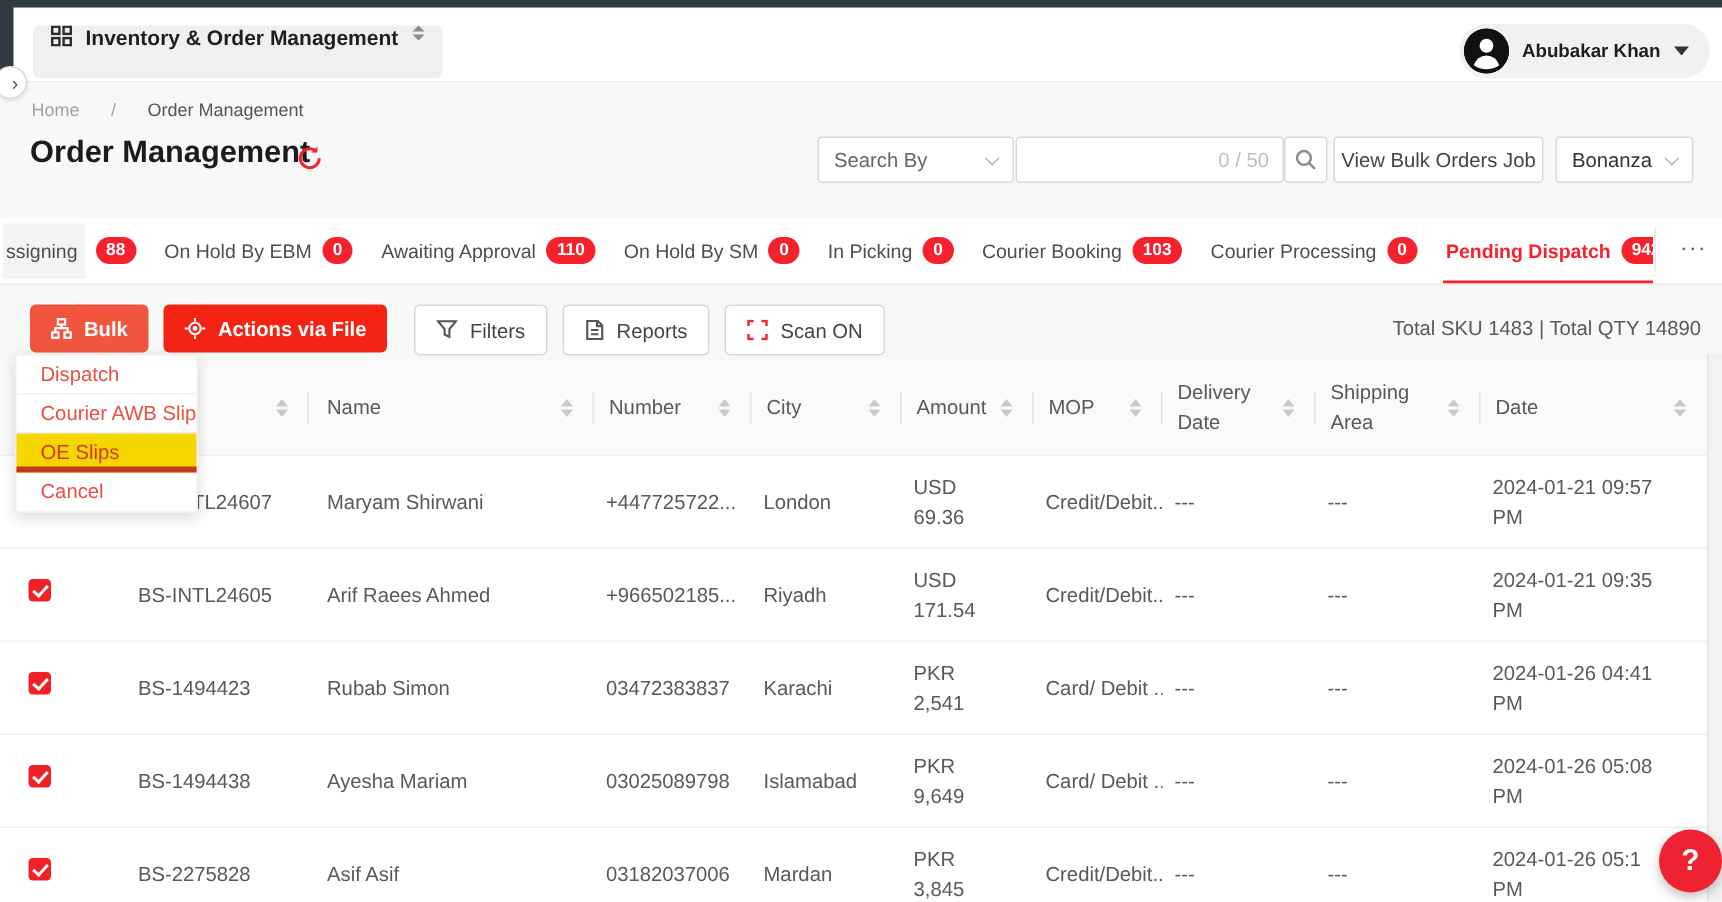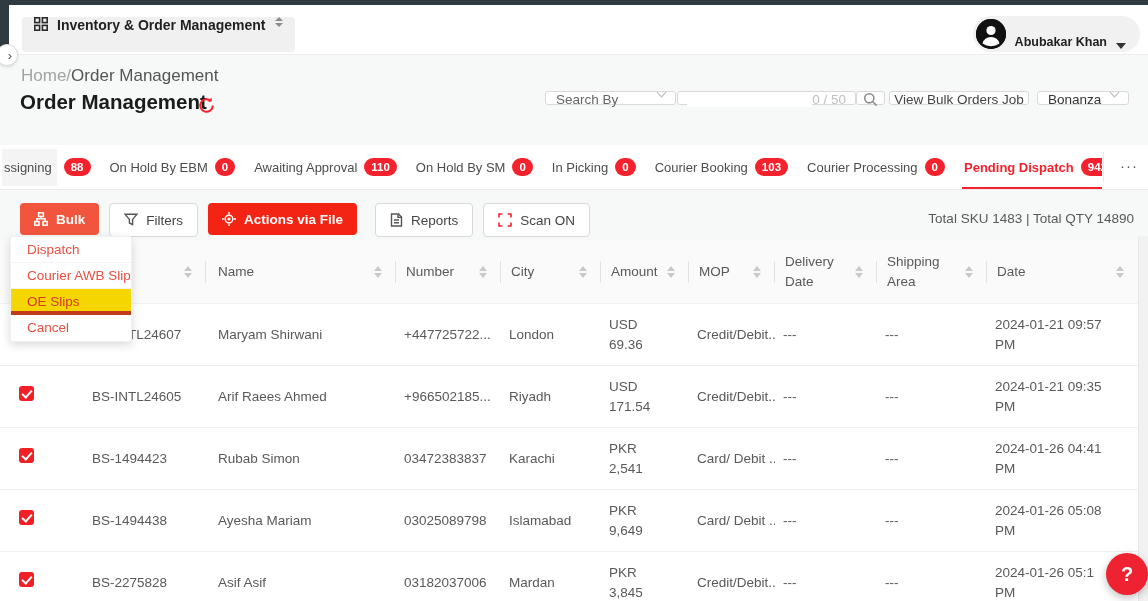--- a/index.html
+++ b/index.html
@@ -22,32 +22,32 @@
     background:#fff;border:1px solid #ddd;z-index:7;display:flex;align-items:center;justify-content:center;
     font-size:13px;color:#555;padding-left:6px;box-shadow:0 1px 3px rgba(0,0,0,.12)}
   .app-pill{position:absolute;left:22px;top:12px;height:35px;background:#f0f0f0;border-radius:4px;
     display:flex;align-items:flex-start;gap:9px;padding:0 12px;cursor:pointer}
   .app-pill .t{font-size:14px;font-weight:700;color:#1f1f1f}
   .updown{display:flex;flex-direction:column;gap:2px}
   .updown i{width:0;height:0;border-left:4px solid transparent;border-right:4px solid transparent}
   .updown i.up{border-bottom:4px solid #8c8c8c}
   .updown i.dn{border-top:4px solid #8c8c8c}
   .user-pill{position:absolute;right:8px;top:11px;height:36px;background:#f1f1f1;border-radius:18px;
-    display:flex;align-items:flex-end;gap:9px;padding:3px 14px 3px 3px;cursor:pointer}
+    display:flex;align-items:center;gap:9px;padding:3px 14px 3px 3px;cursor:pointer}
   .avatar{width:30px;height:30px;border-radius:50%;background:#111;display:flex;align-items:center;justify-content:center}
   .user-pill .n{font-size:12.5px;font-weight:700;color:#1f1f1f}
   .caret{width:0;height:0;border-left:5px solid transparent;border-right:5px solid transparent;border-top:6px solid #333}
   
-  .breadcrumb{position:absolute;left:21px;top:66px;font-size:17px;color:#a3a3a3;display:flex;gap:0;z-index:2}
+  .breadcrumb{position:absolute;left:21px;top:66px;font-size:12px;color:#a3a3a3;display:flex;gap:21px;z-index:2}
   .breadcrumb .cur{color:#555}
   .page-title{position:absolute;left:20px;top:90px;font-size:20.5px;font-weight:700;color:#1b1b1b;z-index:2}
   .refresh{position:absolute;left:197px;top:96px;z-index:2;cursor:pointer}
   
-  .ctl{position:absolute;top:91px;height:14px;background:#fff;border:1px solid #d9d9d9;border-radius:3px;
-    display:flex;align-items:flex-start;font-size:13.5px;z-index:2}
+  .ctl{position:absolute;top:91px;height:31px;background:#fff;border:1px solid #d9d9d9;border-radius:3px;
+    display:flex;align-items:center;font-size:13.5px;z-index:2}
   .sel-searchby{left:545px;width:131px;justify-content:space-between;padding:0 10px;color:#666;cursor:pointer}
   .chev{width:7px;height:7px;border-right:1.4px solid #b9b9b9;border-bottom:1.4px solid #b9b9b9;transform:rotate(45deg);margin-top:-3px}
   .search-box{left:677px;width:179px;justify-content:flex-end;padding:0 9px}
   .search-box input{border:0;outline:0;flex:1;min-width:0;font:inherit}
   .search-box .cnt{color:#bfbfbf}
   .search-btn{left:856px;width:29px;justify-content:center;cursor:pointer}
   .btn-viewbulk{left:889px;width:140px;justify-content:center;color:#444;cursor:pointer}
   .sel-bonanza{left:1037px;width:92px;justify-content:space-between;padding:0 10px;color:#333;cursor:pointer}
   
   .tabbar{position:absolute;left:0;top:145px;width:1148px;height:45px;background:#fff;border-bottom:1px solid #ebebeb;z-index:2}
@@ -239,37 +239,37 @@
     <span>
       <svg width="14" height="14" viewBox="0 0 14 14" fill="none" stroke="#fff" stroke-width="1.5">
         <rect x="4.6" y="0.8" width="4.8" height="3.6"></rect>
           <rect x="0.8" y="9.6" width="4.2" height="3.6"></rect>
         <rect x="9" y="9.6" width="4.2" height="3.6"></rect>
           <path d="M7 4.4v2.4M2.9 9.6V6.8h8.2v2.8"></path>
         </svg>
     </span>
     <span>Bulk</span>
   </div>
-  <div class="btn plain">
-    <span>
-      <svg width="14" height="14" viewBox="0 0 14 14" fill="none" stroke="#555" stroke-width="1.4">
-        <path d="M1 1.2h12L8.6 6.4v5.2L5.4 10V6.4z"></path>
-        </svg>
-    </span>
-    <span>Filters</span>
-  </div>
   <div class="btn red2">
     <span>
       <svg width="14" height="14" viewBox="0 0 14 14" fill="none" stroke="#fff" stroke-width="1.4">
         <circle cx="7" cy="7" r="3.8"></circle>
           <path d="M7 0v2.4M7 11.6V14M0 7h2.4M11.6 7H14"></path>
           <circle cx="7" cy="7" r="0.9" fill="#fff"></circle>
         </svg>
     </span>
     <span>Actions via File</span>
+  </div>
+  <div class="btn plain">
+    <span>
+      <svg width="14" height="14" viewBox="0 0 14 14" fill="none" stroke="#555" stroke-width="1.4">
+        <path d="M1 1.2h12L8.6 6.4v5.2L5.4 10V6.4z"></path>
+        </svg>
+    </span>
+    <span>Filters</span>
   </div>
   <div class="btn plain">
     <span>
       <svg width="13" height="14" viewBox="0 0 13 14" fill="none" stroke="#555" stroke-width="1.4">
         <path d="M1.5 1h7l3 3v9h-10z"></path>
           <path d="M8 1v3.4h3.4M4 7h5M4 9.8h5"></path>
         </svg>
     </span>
     <span>Reports</span>
   </div>

